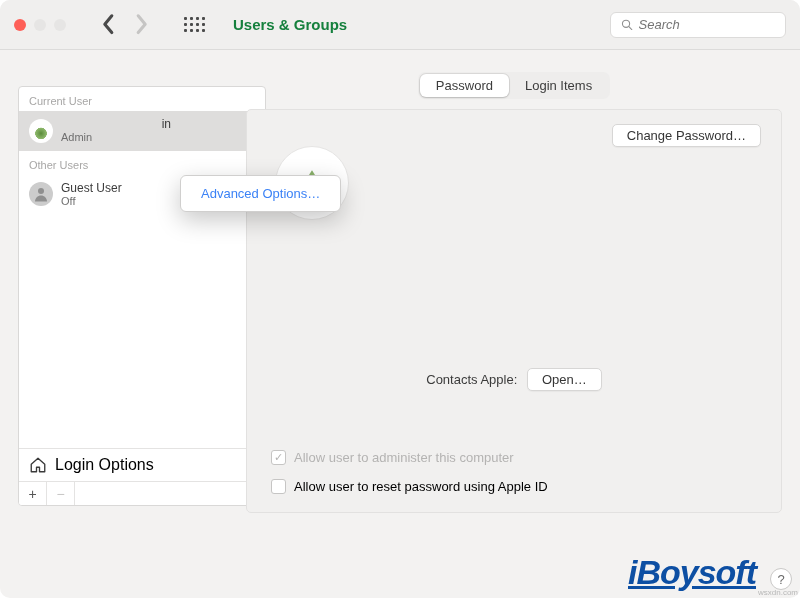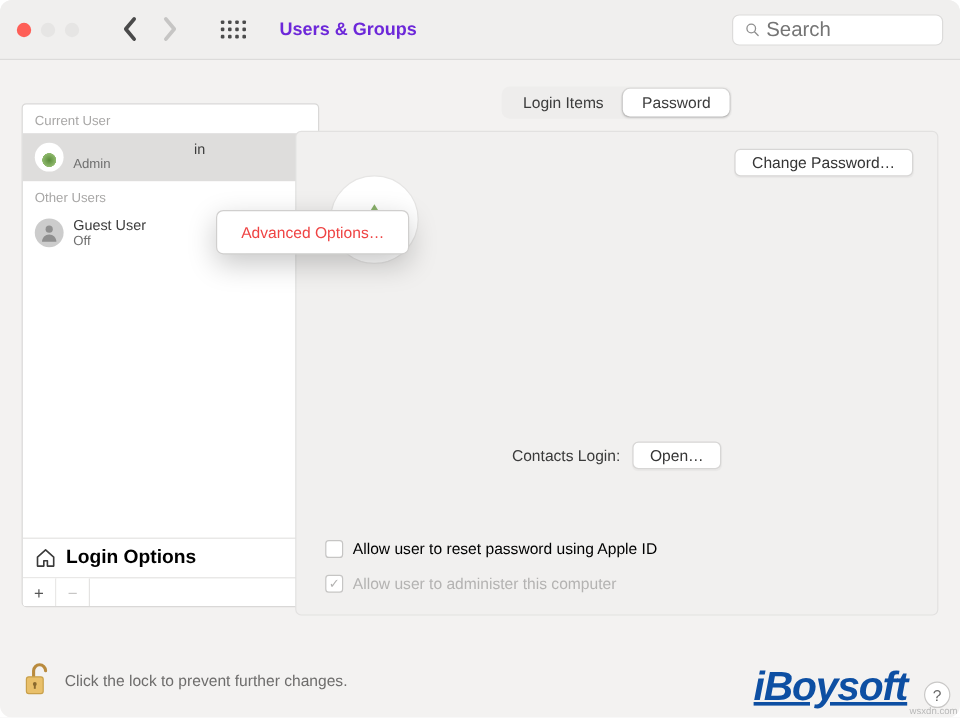--- a/index.html
+++ b/index.html
@@ -10,55 +10,55 @@
 .tl { width: 12px; height: 12px; border-radius: 50%; }
 .tl.red { background: #fe5f57; }
 .tl.yel { background: #e6e5e4; }
 .tl.grn { background: #e6e5e4; }
 .navbtns { display: flex; gap: 18px; margin-left: 20px; }
 .navbtn { width: 14px; height: 14px; display:flex;align-items:center;justify-content:center; color:#4a4a4a; cursor:pointer; }
 .navbtn.dis { color:#c6c5c4; }
 .svicon { width:14px; }
 .apps { display:grid; grid-template-columns:repeat(4,3px); grid-template-rows:repeat(3,3px); gap:3px; margin-left: 20px; cursor:pointer; }
 .apps span { width:3px; height:3px; background:#4b4b4b; border-radius:1px; }
-.title { font-size: 15px; font-weight: 600; color:#6d28d9; margin-left: 12px; }
+.title { font-size: 15px; font-weight: 600; color:#15803d; margin-left: 12px; }
 .search { margin-left:auto; display:flex; align-items:center; gap:6px; background:#fff; border:1px solid #dcdbda; border-radius:6px; padding:4px 10px; width:176px; height:26px; }
-.search input { border:none; outline:none; font-size:17px; color:#a21caf; width:100%; background:transparent; }
+.search input { border:none; outline:none; font-size:13px; color:#a21caf; width:100%; background:transparent;font-style:italic; }
 .content { position:absolute; top:50px; left:0; right:0; bottom:0; }
 .sidebar { position:absolute; left:18px; top:36px; width:248px; height:420px; background:#fff; border:1px solid #d9d8d7; border-radius:4px; overflow:hidden; }
 .sechdr { font-size:11px; color:#a8a7a6; padding:8px 10px 4px; }
 .urow { padding:6px 10px; display:flex; align-items:center; gap:8px; }
 .urow.sel { background:#dedddc; }
 .avatar { width:24px; height:24px; border-radius:50%; background:#ccc; overflow:hidden; display:flex; align-items:center; justify-content:center; }
 .avatar.mt { background:radial-gradient(circle at 50% 60%, #5a8c3a 0%, #8fb96d 30%, #fff 32%); }
 .uinfo { display:flex; flex-direction:column; line-height:1.2; }
 .uname { font-size:12px; color:#3c3c3c; }
 .usub { font-size:11px; color:#6f6f6f; }
-.loginopts { position:absolute; bottom:24px; left:0; right:0; border-top:1px solid #e4e3e2; padding:7px 10px; display:flex; align-items:center; gap:8px;font-weight:bold; }
+.loginopts { position:absolute; bottom:24px; left:0; right:0; border-top:1px solid #e4e3e2; padding:7px 10px; display:flex; align-items:center; gap:8px; }
 .addrem { position:absolute; bottom:0; left:0; right:0; height:24px; border-top:1px solid #e4e3e2; display:flex; }
 .addrem button { width:28px; height:24px; border:none; border-right:1px solid #e4e3e2; background:#fff; color:#565656; font-size:14px; cursor:pointer; }
 .addrem button.dis { color:#c7c6c5; }
 .mainp { position:absolute; left:246px; right:18px; top:22px; bottom:72px; }
 .tabs { display:flex; justify-content:center; margin-bottom:10px; }
 .tabgroup { display:flex; background:#eeedec; border-radius:7px; padding:2px; }
 .tab { padding:4px 16px; font-size:13px; border-radius:6px; color:#3c3c3c; cursor:pointer; }
 .tab.act { background:#fff; box-shadow:0 0 0 1px rgba(0,0,0,.08), 0 1px 2px rgba(0,0,0,.15); }
 .panel { height:404px; background:#f1f0ef; border:1px solid #e2e1e0; border-radius:5px; position:relative; padding:20px; }
 .bigav { position:absolute; left:28px; top:36px; width:74px; height:74px; border-radius:50%; border:1px solid #e6e5e4; background:#fff; overflow:hidden; display:flex; align-items:center; justify-content:center; }
 .bigav .tri { width:40px; height:32px; background:linear-gradient(160deg,#6b9a4c 0%, #b5d197 70%); clip-path:polygon(50% 10%, 90% 90%, 10% 90%); }
 .btn { background:#fff; border:1px solid #d7d6d5; border-radius:5px; padding:3px 14px; font-size:13px; color:#353535; cursor:pointer; box-shadow:0 1px 1px rgba(0,0,0,.04); }
 .chpw { position:absolute; right:20px; top:14px; }
 .contacts { position:absolute; left:0; right:0; top:258px; text-align:center; font-size:13px; color:#3b3b3b; }
 .opts { position:absolute; left:24px; bottom:18px; display:flex; flex-direction:column; gap:14px; }
 .chkrow { display:flex; align-items:center; gap:8px; font-size:13px; }
 .chkrow.dis { color:#b4b3b2; }
 .chk { width:15px; height:15px; border:1px solid #c6c5c4; border-radius:3px; background:#fff; display:inline-flex; align-items:center; justify-content:center; }
 .chk.ck::after { content:"✓"; font-size:11px; color:#b4b3b2; }
 .ctxmenu { position:absolute; left:180px; top:175px; background:#fff; border:1px solid #d0cfce; border-radius:6px; box-shadow:0 8px 24px rgba(0,0,0,.22); padding:6px 6px; z-index:50; }
-.ctxitem { font-size:13px; color:#ef4444; padding:4px 14px; border-radius:4px; white-space:nowrap; }
+.ctxitem { font-size:13px; color:#3b82f6; padding:4px 14px; border-radius:4px; white-space:nowrap; }
 .footer { position:absolute; left:18px; bottom:16px; display:flex; align-items:center; gap:10px; }
 .lockico { width:26px; height:30px; }
 .foottxt { font-size:13px; color:#6e6d6c; }
 .logo { position:absolute; right:44px; bottom:6px; font-family: Arial Black, Arial, sans-serif; font-size:34px; font-weight:900; font-style:italic; color:#0d4fa3; letter-spacing:-1px;text-decoration:underline; }
 .help { position:absolute; right:8px; bottom:8px; width:22px; height:22px; border-radius:50%; border:1px solid #c9c8c7; background:#fff; display:flex; align-items:center; justify-content:center; font-size:13px; color:#6a6a6a; cursor:pointer; }
 .watermark { position:absolute; right:2px; bottom:1px; font-size:8px; color:#b8b8b8; }
 .home-ico { width:18px; height:18px; }
 </style>
 </head>
 <body>
@@ -139,55 +139,46 @@
       </div>
       <div class="addrem">
         <button>+</button>
         <button class="dis">−</button>
       </div>
     </div>
 
     <div class="mainp">
       <div class="tabs">
         <div class="tabgroup">
+          <div class="tab act">Password</div>
           <div class="tab">Login Items</div>
-          <div class="tab act">Password</div>
         </div>
       </div>
       <div class="panel">
         <div class="bigav">
             <div class="tri"></div>
           </div>
         <button class="btn chpw">Change Password…</button>
         <div class="contacts">
-          <span>Contacts Login:</span>
+          <span>Contacts Apple:</span>
           <button class="btn" style="margin-left:6px;">Open…</button>
         </div>
         <div class="opts">
+          <div class="chkrow dis">
+            <span class="chk ck"></span>
+            <span>Allow user to administer this computer</span>
+          </div>
           <div class="chkrow">
             <span class="chk"></span>
             <span>Allow user to reset password using Apple ID</span>
-          </div>
-          <div class="chkrow dis">
-            <span class="chk ck"></span>
-            <span>Allow user to administer this computer</span>
           </div>
         </div>
       </div>
     </div>
 
-    <div class="footer">
-      <svg class="lockico" viewBox="0 0 24 30">
-        <path d="M9 12 V7 a5 5 0 0 1 10 0" fill="none" stroke="#b98b3e" stroke-width="2.6" stroke-linecap="round"></path>
-        <rect x="3" y="12" width="14" height="14" rx="2" fill="#e9c06a" stroke="#c9a04a"></rect>
-        <circle cx="10" cy="18" r="1.6" fill="#8a6a2e"></circle>
-        <rect x="9.2" y="18" width="1.6" height="4" fill="#8a6a2e"></rect>
-      </svg>
-      <span class="foottxt">Click the lock to prevent further changes.</span>
-    </div>
 
     <div class="logo">iBoysoft</div>
     <div class="help">?</div>
     <div class="watermark">wsxdn.com</div>
   </div>
 
   <div class="ctxmenu">
     <div class="ctxitem">Advanced Options…</div>
   </div>
 

